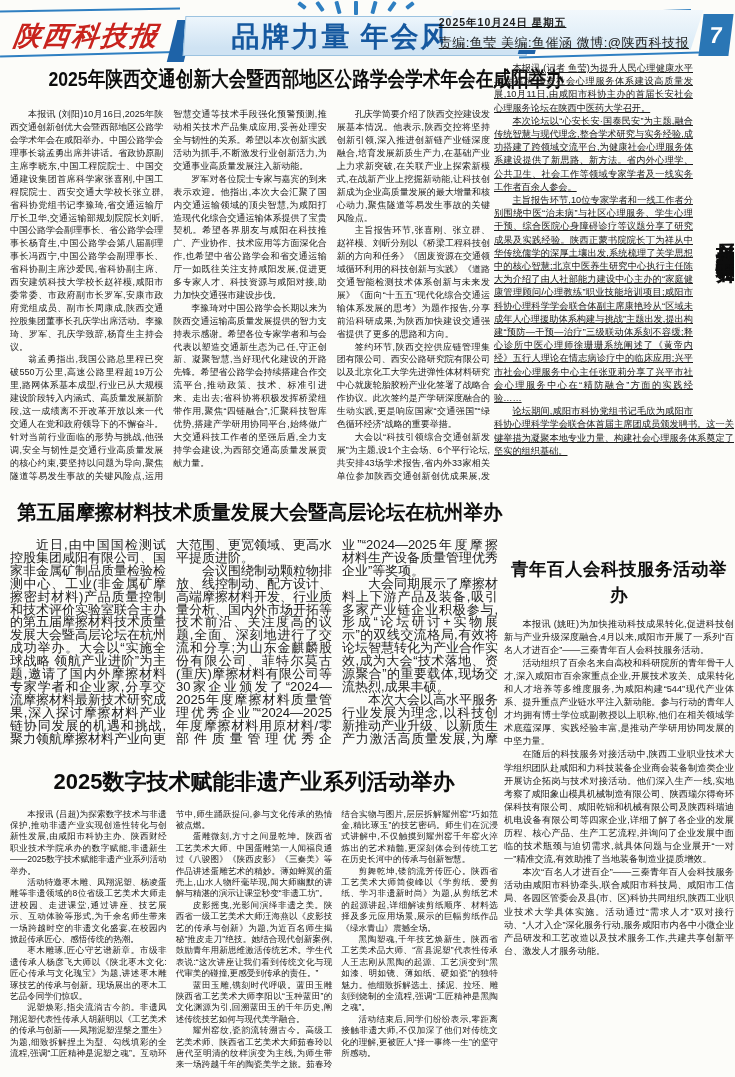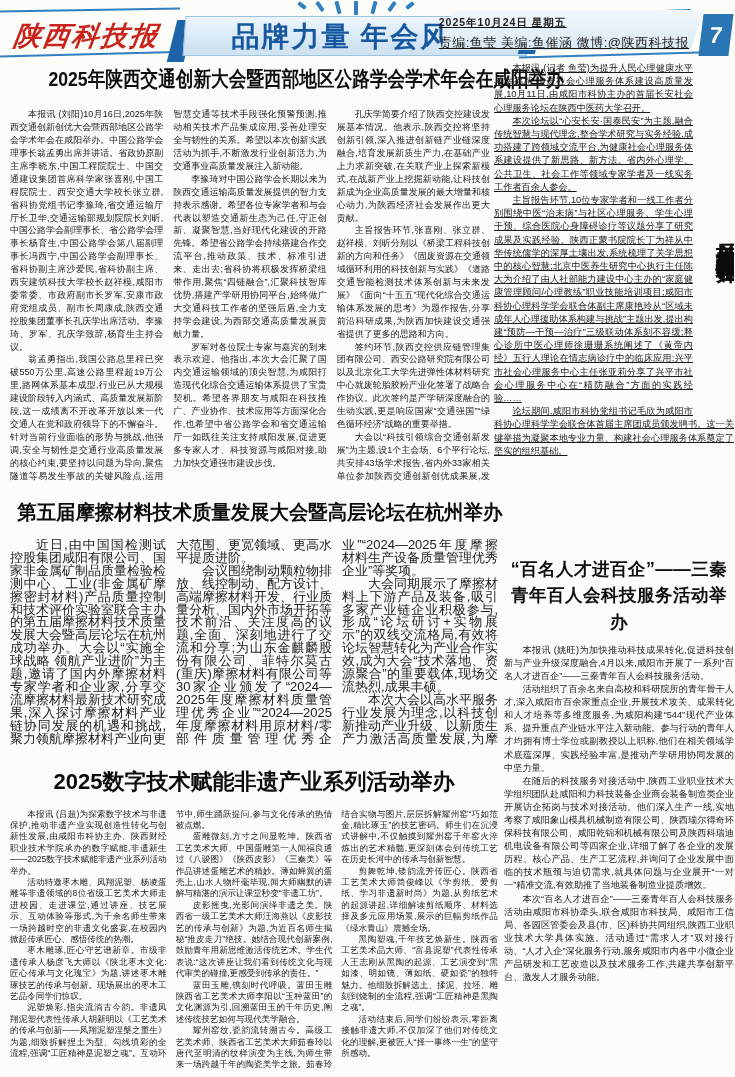--- a/index.html
+++ b/index.html
@@ -106,23 +106,23 @@
     </div>
 
     <div class="pagenum">7</div>
   </header>
 
   <section class="art transport">
     <h1>2025年陕西交通创新大会暨西部地区公路学会学术年会在咸阳举办</h1>
     <div class="body cols3">
         <p>本报讯 (刘阳)10月16日,2025年陕西交通创新创优大会暨西部地区公路学会学术年会在咸阳举办。中国公路学会理事长翁孟勇出席并讲话。省政协原副主席李晓东,中国工程院院士、中国交通建设集团首席科学家张喜刚,中国工程院院士、西安交通大学校长张立群,省科协党组书记李豫琦,省交通运输厅厅长卫华,交通运输部规划院院长刘昕,中国公路学会副理事长、省公路学会理事长杨育生,中国公路学会第八届副理事长冯西宁,中国公路学会副理事长、省科协副主席沙爱民,省科协副主席、西安建筑科技大学校长赵祥模,咸阳市委常委、市政府副市长罗军,安康市政府党组成员、副市长周康成,陕西交通控股集团董事长孔庆学出席活动。李豫琦、罗军、孔庆学致辞,杨育生主持会议。</p>
         <p>翁孟勇指出,我国公路总里程已突破550万公里,高速公路里程超19万公里,路网体系基本成型,行业已从大规模建设阶段转入内涵式、高质量发展新阶段,这一成绩离不开改革开放以来一代交通人在党和政府领导下的不懈奋斗。针对当前行业面临的形势与挑战,他强调,安全与韧性是交通行业高质量发展的核心约束,要坚持以问题为导向,聚焦隧道等易发生事故的关键风险点,运用智慧交通等技术手段强化预警预测,推动相关技术产品集成应用,妥善处理安全与韧性的关系。希望以本次创新实践活动为抓手,不断激发行业创新活力,为交通事业高质量发展注入新动能。</p>
+        <p>罗军对各位院士专家与嘉宾的到来表示欢迎。他指出,本次大会汇聚了国内交通运输领域的顶尖智慧,为咸阳打造现代化综合交通运输体系提供了宝贵契机。希望各界朋友与咸阳在科技推广、产业协作、技术应用等方面深化合作,也希望中省公路学会和省交通运输厅一如既往关注支持咸阳发展,促进更多专家人才、科技资源与咸阳对接,助力加快交通强市建设步伐。</p>
         <p>李豫琦对中国公路学会长期以来为陕西交通运输高质量发展提供的智力支持表示感谢。希望各位专家学者和与会代表以塑造交通新生态为己任,守正创新、凝聚智慧,当好现代化建设的开路先锋。希望省公路学会持续搭建合作交流平台,推动政策、技术、标准引进来、走出去;省科协将积极发挥桥梁纽带作用,聚焦“四链融合”,汇聚科技智库优势,搭建产学研用协同平台,始终做广大交通科技工作者的坚强后盾,全力支持学会建设,为西部交通高质量发展贡献力量。</p>
-        <p>罗军对各位院士专家与嘉宾的到来表示欢迎。他指出,本次大会汇聚了国内交通运输领域的顶尖智慧,为咸阳打造现代化综合交通运输体系提供了宝贵契机。希望各界朋友与咸阳在科技推广、产业协作、技术应用等方面深化合作,也希望中省公路学会和省交通运输厅一如既往关注支持咸阳发展,促进更多专家人才、科技资源与咸阳对接,助力加快交通强市建设步伐。</p>
-        <p>孔庆学简要介绍了陕西交控建设发展基本情况。他表示,陕西交控将坚持创新引领,深入推进创新链产业链深度融合,培育发展新质生产力,在基础产业上力求新突破,在关联产业上探索新模式,在战新产业上挖掘新动能,让科技创新成为企业高质量发展的最大增量和核心动力,为陕西经济社会发展作出更大贡献。</p>
+        <p>孔庆学简要介绍了陕西交控建设发展基本情况。他表示,陕西交控将坚持创新引领,深入推进创新链产业链深度融合,培育发展新质生产力,在基础产业上力求新突破,在关联产业上探索新模式,在战新产业上挖掘新动能,让科技创新成为企业高质量发展的最大增量和核心动力,聚焦隧道等易发生事故的关键风险点。</p>
         <p>主旨报告环节,张喜刚、张立群、赵祥模、刘昕分别以《桥梁工程科技创新的方向和任务》《固废资源在交通领域循环利用的科技创新与实践》《道路交通智能检测技术体系创新与未来发展》《面向“十五五”现代化综合交通运输体系发展的思考》为题作报告,分享前沿科研成果,为陕西加快建设交通强省提供了更多的思路和方向。</p>
         <p>签约环节,陕西交控供应链管理集团有限公司、西安公路研究院有限公司以及北京化工大学先进弹性体材料研究中心就废轮胎胶粉产业化签署了战略合作协议。此次签约是产学研深度融合的生动实践,更是响应国家“交通强国”“绿色循环经济”战略的重要举措。</p>
         <p>大会以“科技引领综合交通创新发展”为主题,设1个主会场、6个平行论坛,共安排43场学术报告,省内外33家相关单位参加陕西交通创新创优成果展,发布成果9项。大会聚焦创新创优和高质量发展,在科技引领和创新驱动的双重作用下,为经济社会持续发展和人民的幸福生活提供更加坚实的交通保障。西部地区各省级公路学会、在陕高校、驻陕央企、陕西交通企业企事业单位500余人参加会议。</p>
       </div>
   </section>
 
   <section class="art psychology">
     <div class="body psy-body">
       <div class="vhead">首届长安社会心理服务论坛召开</div>
     <p>本报讯 (记者 鱼莹)为提升人民心理健康水平与幸福感,推进社会心理服务体系建设高质量发展,10月11日,由咸阳市科协主办的首届长安社会心理服务论坛在陕西中医药大学召开。</p>
@@ -137,21 +137,20 @@
     <div class="body cols3">
         <p>近日,由中国国检测试控股集团咸阳有限公司、国家非金属矿制品质量检验检测中心、工业(非金属矿摩擦密封材料)产品质量控制和技术评价实验室联合主办的第五届摩擦材料技术质量发展大会暨高层论坛在杭州成功举办。大会以“实施全球战略 领航产业进阶”为主题,邀请了国内外摩擦材料专家学者和企业家,分享交流摩擦材料最新技术研究成果,深入探讨摩擦材料产业链协同发展的机遇和挑战,聚力领航摩擦材料产业向更大范围、更宽领域、更高水平提质进阶。</p>
         <p>会议围绕制动颗粒物排放、线控制动、配方设计、高端摩擦材料开发、行业质量分析、国内外市场开拓等技术前沿、关注度高的议题,全面、深刻地进行了交流和分享;为山东金麒麟股份有限公司、菲特尔莫古(重庆)摩擦材料有限公司等30家企业颁发了“2024—2025年度摩擦材料质量管理优秀企业”“2024—2025年度摩擦材料用原材料/零部件质量管理优秀企业”“2024—2025年度摩擦材料生产设备质量管理优秀企业”等奖项。</p>
         <p>大会同期展示了摩擦材料上下游产品及装备,吸引多家产业链企业积极参与,形成“论坛研讨+实物展示”的双线交流格局,有效将论坛智慧转化为产业合作实效,成为大会“技术落地、资源聚合”的重要载体,现场交流热烈,成果丰硕。</p>
         <p>本次大会以高水平服务行业发展为理念,以科技创新推动产业升级、以新质生产力激活高质量发展,为摩擦材料行业行稳致远带来了新的发展思路和实现路径,为我国摩擦材料行业做精做强积极赋能。(中国国检测试控股集团咸阳有限公司供稿)</p>
       </div>
   </section>
 
   <section class="art talent">
     <h2>
-      <span style="display:block">“百名人才进百企”——三秦</span>
       <span style="display:block">青年百人会科技服务活动举办</span>
     </h2>
     <div class="body">
         <p>本报讯 (姚旺)为加快推动科技成果转化,促进科技创新与产业升级深度融合,4月以来,咸阳市开展了一系列“百名人才进百企”——三秦青年百人会科技服务活动。</p>
         <p>活动组织了百余名来自高校和科研院所的青年骨干人才,深入咸阳市百余家重点企业,开展技术攻关、成果转化和人才培养等多维度服务,为咸阳构建“544”现代产业体系、提升重点产业链水平注入新动能。参与行动的青年人才均拥有博士学位或副教授以上职称,他们在相关领域学术底蕴深厚、实践经验丰富,是推动产学研用协同发展的中坚力量。</p>
         <p>在随后的科技服务对接活动中,陕西工业职业技术大学组织团队赴咸阳和力科技装备企业商会装备制造类企业开展访企拓岗与技术对接活动。他们深入生产一线,实地考察了咸阳象山模具机械制造有限公司、陕西瑞尔得奇环保科技有限公司、咸阳乾锦和机械有限公司及陕西科瑞迪机电设备有限公司等四家企业,详细了解了各企业的发展历程、核心产品、生产工艺流程,并询问了企业发展中面临的技术瓶颈与迫切需求,就具体问题与企业展开“一对一”精准交流,有效助推了当地装备制造业提质增效。</p>
         <p>本次“百名人才进百企”——三秦青年百人会科技服务活动由咸阳市科协牵头,联合咸阳市科技局、咸阳市工信局、各园区管委会及县(市、区)科协共同组织,陕西工业职业技术大学具体实施。活动通过“需求人才”双对接行动、“人才入企”深化服务行动,服务咸阳市内各中小微企业产品研发和工艺改造以及技术服务工作,共建共享创新平台、激发人才服务动能。</p>
       </div>
   </section>
 

